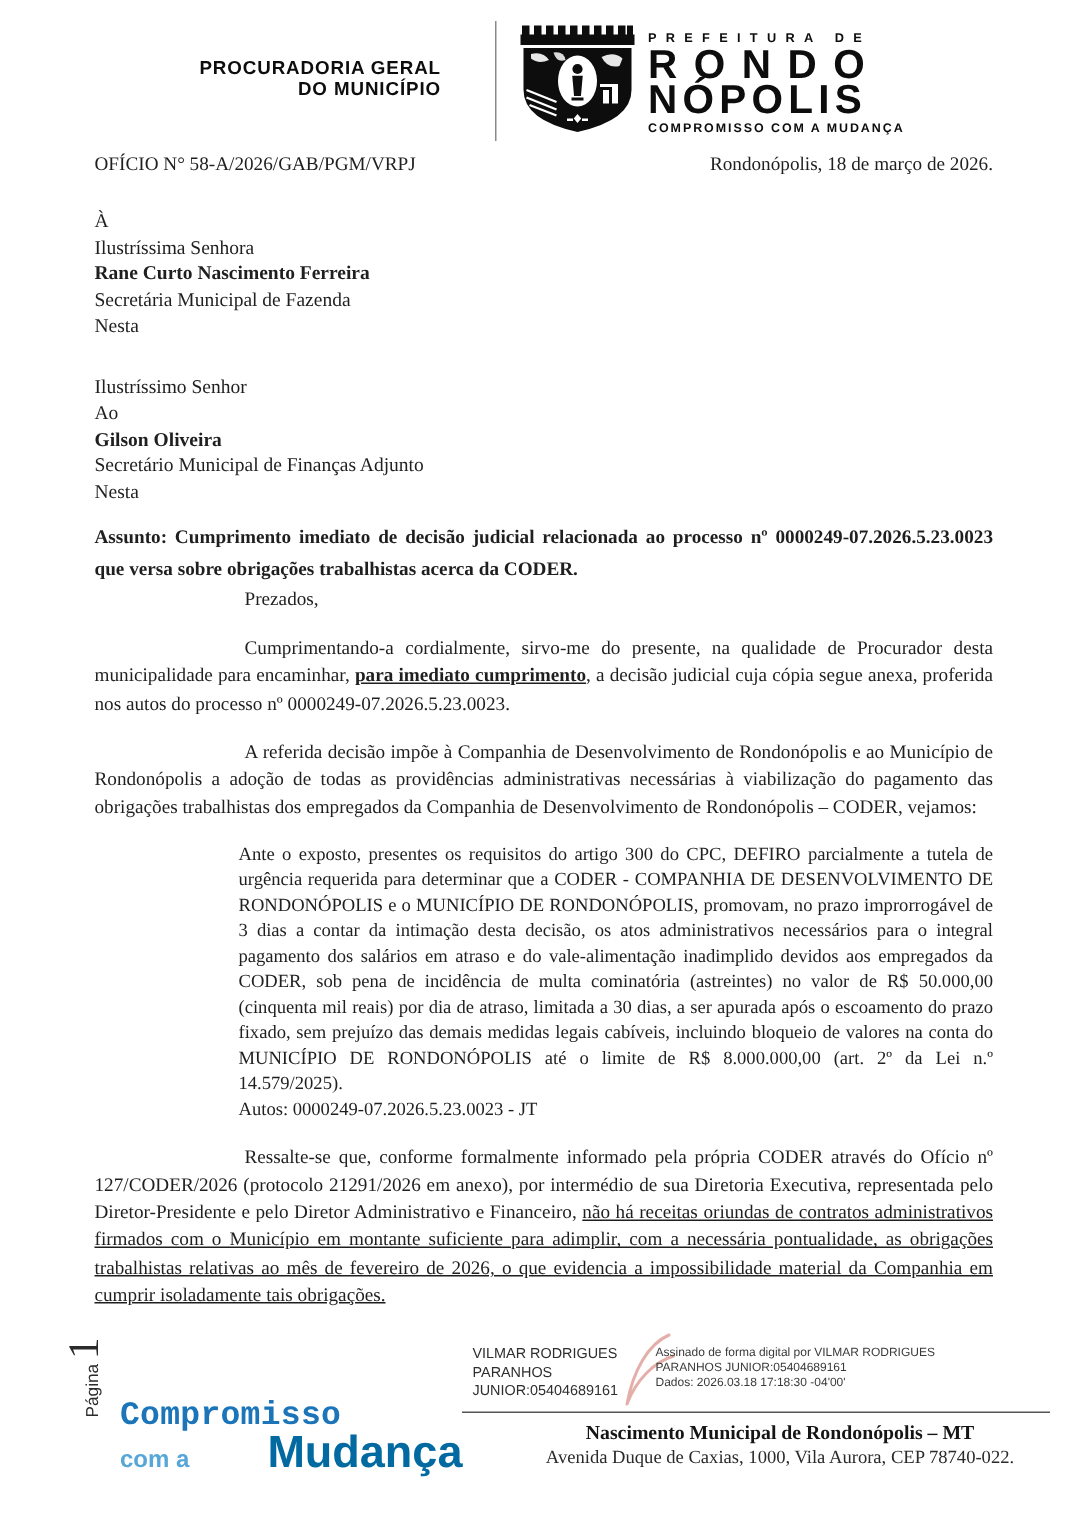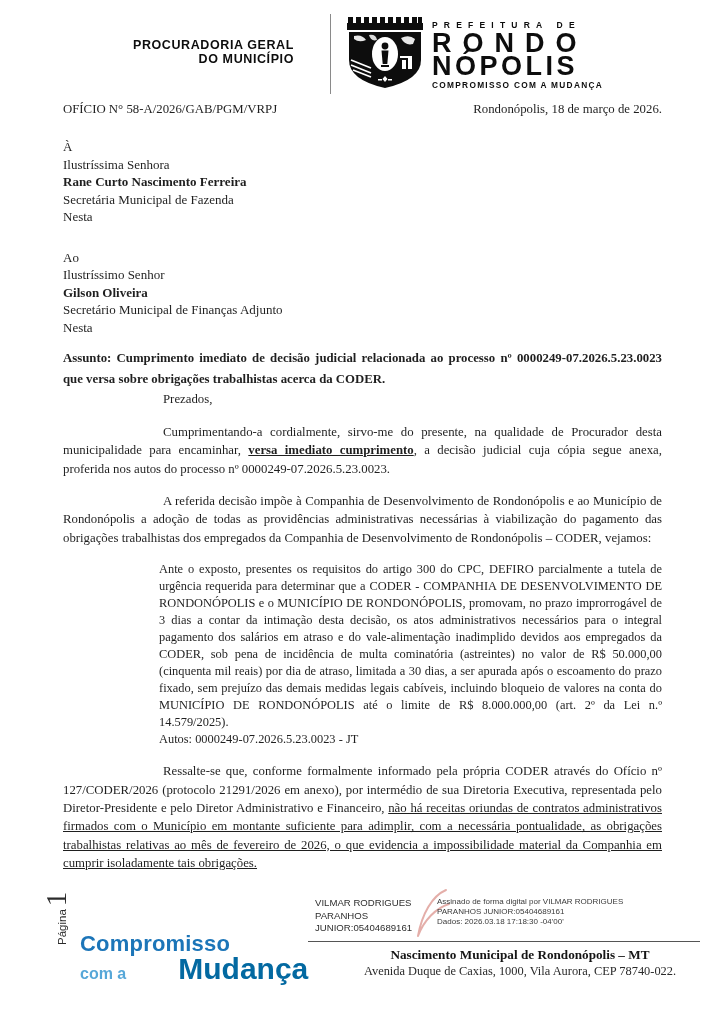--- a/index.html
+++ b/index.html
@@ -72,21 +72,21 @@
     position: absolute; left: 42px; top: 945px; width: 75px; height: 32px;
     transform: rotate(-90deg); transform-origin: 0 0;
     display: flex; align-items: baseline; gap: 3px;
     color: #2b2b2b;
   }
   .page-marker .pm-label { font-family: "Liberation Sans", sans-serif; font-size: 11.5px; }
   .page-marker .pm-num   { font-family: "Liberation Serif", serif; font-size: 29px; line-height: 28px; }
 
   
   .campaign { position: absolute; left: 80px; top: 933px; font-family: "Liberation Sans", sans-serif; }
-  .camp-l1 { color: #1c75b8; font-size: 22px; font-weight: 800; letter-spacing: 0.2px; line-height: 22px; }
+  .camp-l1 { color: #1c75b8; font-size: 22px; font-weight: 800; letter-spacing: 0.2px; line-height: 22px; font-family: Liberation Mono, monospace; }
   .camp-l2 { display: flex; align-items: baseline; margin-top: 0px; gap: 48px; }
   .camp-prefix { color: #56a7d8; font-size: 16px; font-weight: 600; margin-right: 4px; }
   .camp-main   { color: #0369a1; font-size: 30px; font-weight: 800; line-height: 28px; }
 
   
   .footer-divider { position: absolute; left: 308px; top: 941px; width: 392px; height: 1px; background: #555; }
   .footer { position: absolute; left: 340px; top: 946px; width: 360px; text-align: center; }
   .footer-org { font-weight: 700; font-size: 13.2px; line-height: 17px; color: #151515; }
   .footer-addr { font-size: 12.4px; line-height: 16px; color: #2a2a2a; }
 </style>
@@ -162,32 +162,32 @@
 
     <div class="recipient">
       <div>À</div>
       <div>Ilustríssima Senhora</div>
       <div class="name">Rane Curto Nascimento Ferreira</div>
       <div>Secretária Municipal de Fazenda</div>
       <div>Nesta</div>
     </div>
 
     <div class="recipient">
+      <div>Ilustríssimo Senhor</div>
       <div>Ao</div>
-      <div>Ilustríssimo Senhor</div>
       <div class="name">Gilson Oliveira</div>
       <div>Secretário Municipal de Finanças Adjunto</div>
       <div>Nesta</div>
     </div>
 
     <div class="subject">Assunto: Cumprimento imediato de decisão judicial relacionada ao processo nº 0000249-07.2026.5.23.0023 que versa sobre obrigações trabalhistas acerca da CODER.</div>
 
     <div class="greeting">Prezados,</div>
 
-    <p class="para"><span>Cumprimentando-a cordialmente, sirvo-me do presente, na qualidade de Procurador desta municipalidade para encaminhar, </span><span class="bu">versa imediato cumprimento</span><span>, a decisão judicial cuja cópia segue anexa, proferida nos autos do processo nº 0000249-07.2026.5.23.0023.</span></p>
+    <p class="para"><span>Cumprimentando-a cordialmente, sirvo-me do presente, na qualidade de Procurador desta municipalidade para encaminhar, </span><span class="bu">para imediato cumprimento</span><span>, a decisão judicial cuja cópia segue anexa, proferida nos autos do processo nº 0000249-07.2026.5.23.0023.</span></p>
 
     <p class="para">A referida decisão impõe à Companhia de Desenvolvimento de Rondonópolis e ao Município de Rondonópolis a adoção de todas as providências administrativas necessárias à viabilização do pagamento das obrigações trabalhistas dos empregados da Companhia de Desenvolvimento de Rondonópolis – CODER, vejamos:</p>
 
     <div class="quote">
       <div>Ante o exposto, presentes os requisitos do artigo 300 do CPC, DEFIRO parcialmente a tutela de urgência requerida para determinar que a CODER - COMPANHIA DE DESENVOLVIMENTO DE RONDONÓPOLIS e o MUNICÍPIO DE RONDONÓPOLIS, promovam, no prazo improrrogável de 3 dias a contar da intimação desta decisão, os atos administrativos necessários para o integral pagamento dos salários em atraso e do vale-alimentação inadimplido devidos aos empregados da CODER, sob pena de incidência de multa cominatória (astreintes) no valor de R$ 50.000,00 (cinquenta mil reais) por dia de atraso, limitada a 30 dias, a ser apurada após o escoamento do prazo fixado, sem prejuízo das demais medidas legais cabíveis, incluindo bloqueio de valores na conta do MUNICÍPIO DE RONDONÓPOLIS até o limite de R$ 8.000.000,00 (art.  2º da Lei n.º 14.579/2025).</div>
       <div class="autos">Autos: 0000249-07.2026.5.23.0023 - JT</div>
     </div>
 
     <p class="para"><span>Ressalte-se que, conforme formalmente informado pela própria CODER através do Ofício nº 127/CODER/2026 (protocolo 21291/2026 em anexo),  por intermédio de sua Diretoria Executiva, representada pelo Diretor-Presidente e pelo Diretor Administrativo e Financeiro, </span><span class="ul">não há receitas oriundas de contratos administrativos firmados com o Município em montante suficiente para adimplir, com a necessária pontualidade, as obrigações trabalhistas relativas ao mês de fevereiro de 2026, o que evidencia a impossibilidade material da Companhia em cumprir isoladamente tais obrigações.</span></p>
 

